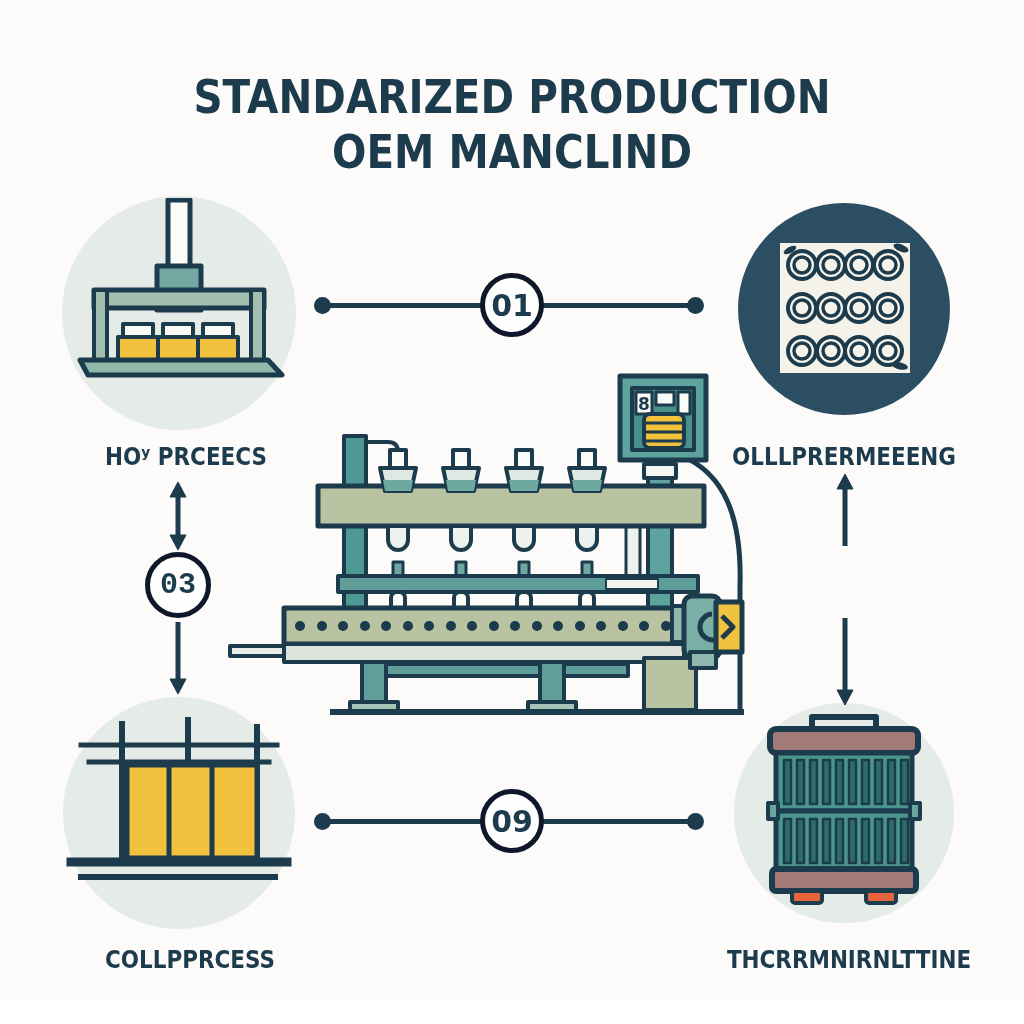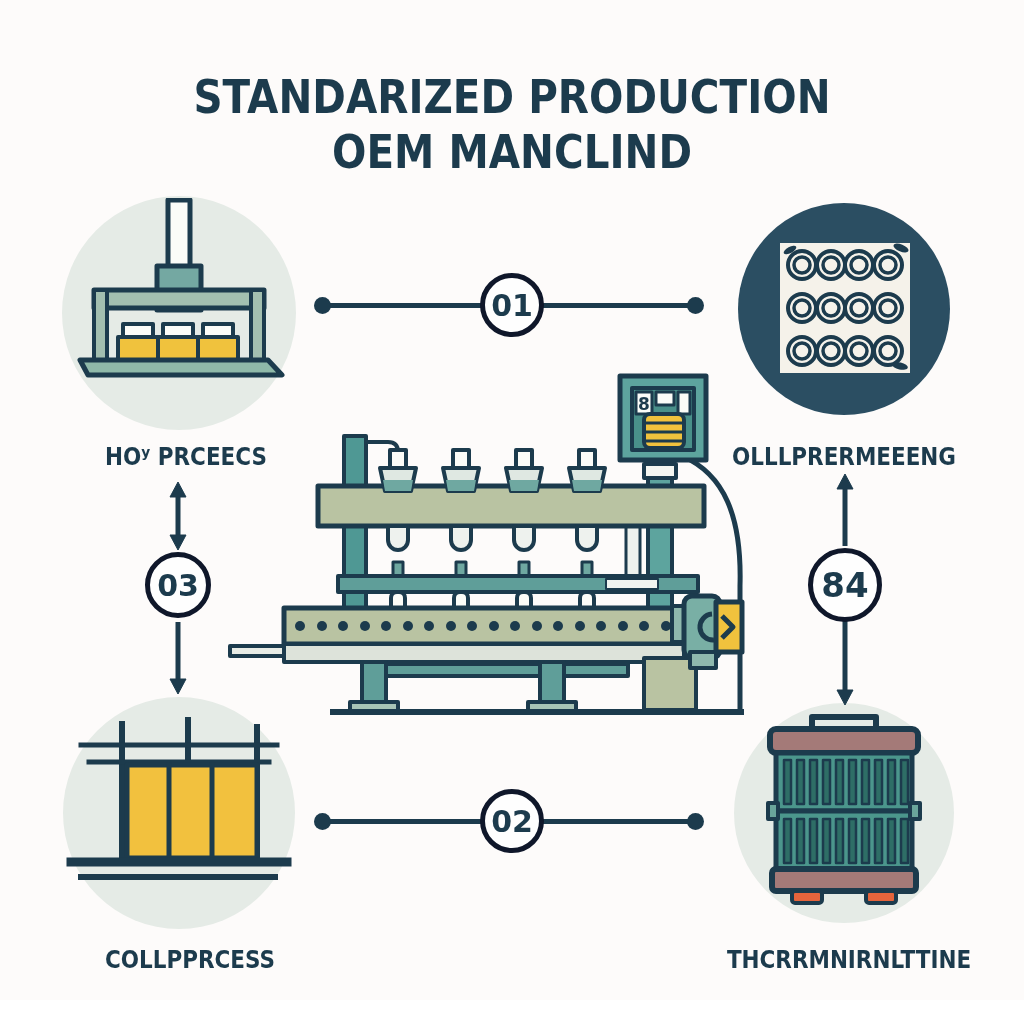--- a/index.html
+++ b/index.html
@@ -156,42 +156,41 @@
   <div class="step-label" style="left:694px; top:945px; width:310px;">THCRRMNIRNLTTINE</div>
 
   <div class="hline" style="left:322px; top:303px; width:378px;"></div>
   <div class="dot" style="left:314px; top:297px;"></div>
   <div class="dot" style="left:687px; top:297px;"></div>
   <div class="num-circle" style="left:480px; top:273px; width:64px; height:64px; font-size:30px;">01</div>
 
   <div class="hline" style="left:322px; top:819px; width:378px;"></div>
   <div class="dot" style="left:314px; top:813px;"></div>
   <div class="dot" style="left:687px; top:813px;"></div>
-  <div class="num-circle" style="left:480px; top:789px; width:64px; height:64px; font-size:30px;">02</div>
+  <div class="num-circle" style="left:480px; top:789px; width:64px; height:64px; font-size:30px;">09</div>
 
   <svg class="abs" style="left:158px; top:482px;" width="40" height="215" viewBox="0 0 40 215">
     <g stroke="#1c3b4d" fill="#1c3b4d">
       <line x1="20" y1="10" x2="20" y2="58" stroke-width="5"></line>
       <polygon points="20,0 12,15 28,15" stroke-width="1"></polygon>
       <polygon points="20,68 12,53 28,53" stroke-width="1"></polygon>
       <line x1="20" y1="140" x2="20" y2="198" stroke-width="5"></line>
       <polygon points="20,212 12,197 28,197" stroke-width="1"></polygon>
     </g>
   </svg>
-  <div class="num-circle" style="left:145px; top:552px; width:66px; height:66px; font-size:30px;">03</div>
+  <div class="num-circle" style="left:145px; top:552px; width:66px; height:66px; font-size:30px;font-family:Liberation Mono, monospace;">03</div>
 
   <svg class="abs" style="left:825px; top:474px;" width="40" height="232" viewBox="0 0 40 232">
     <g stroke="#1c3b4d" fill="#1c3b4d">
       <line x1="20" y1="10" x2="20" y2="72" stroke-width="5"></line>
       <polygon points="20,0 12,15 28,15" stroke-width="1"></polygon>
       <line x1="20" y1="144" x2="20" y2="216" stroke-width="5"></line>
       <polygon points="20,231 12,216 28,216" stroke-width="1"></polygon>
     </g>
   </svg>
-  <div class="num-circle" style="left:808px; top:548px; width:74px; height:74px; font-size:34px;">84</div>
 
   <svg class="abs" style="left:225px; top:355px;" width="520" height="360" viewBox="225 355 520 360">
     <g stroke="#1c3b4d" stroke-linejoin="round">
 
       <rect x="344" y="436" width="22" height="176" fill="#4f9894" stroke-width="4"></rect>
       <path d="M 366,442 h 22 q 10,0 10,10 v 12" fill="none" stroke-width="4"></path>
       <rect x="648" y="448" width="24" height="164" fill="#5da49e" stroke-width="4"></rect>
       <rect x="644" y="464" width="32" height="14" fill="#f4f6f1" stroke-width="4"></rect>
 
       <path d="M 682,456 C 724,474 742,516 740,586 L 740,710" fill="none" stroke-width="5"></path>

